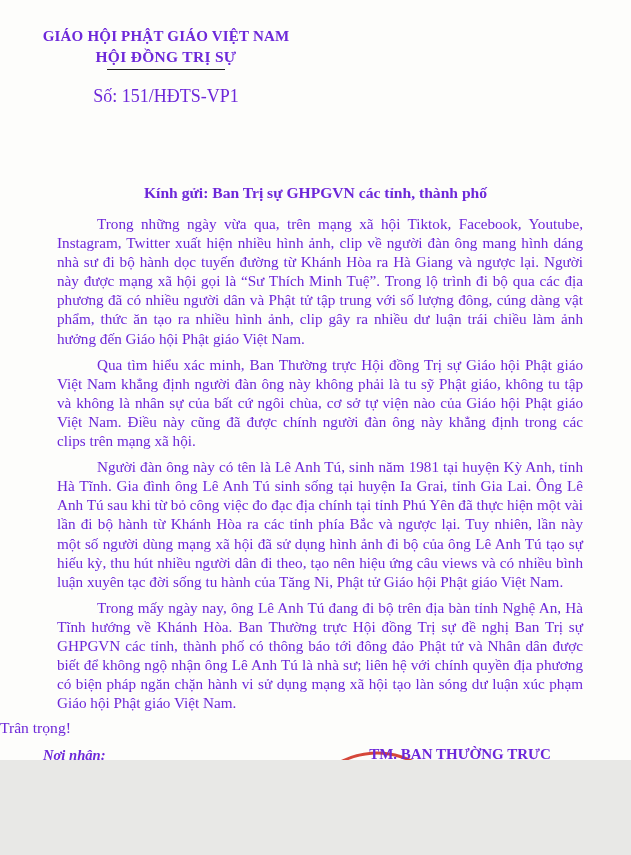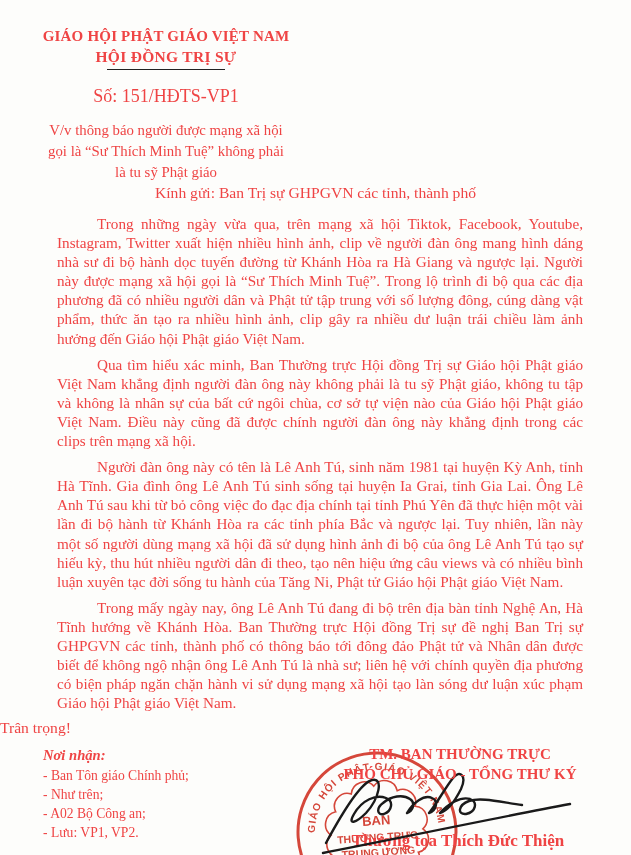--- a/index.html
+++ b/index.html
@@ -1,37 +1,37 @@
 <!DOCTYPE html>
 <html><head>
 <meta charset="utf-8">
 <style>
   html,body{margin:0;padding:0;background:#e8e8e6;}
   .page{
-    position:relative;width:631px;height:855px;margin:0 auto;
+    position:relative;width:631px;height:760px;margin:0 auto;
     background:#fdfdfb;overflow:hidden;
     font-family:"Liberation Serif","DejaVu Serif",serif;
-    color:#ef4444;
+    color:#6d28d9;
   }
   
   .header{position:relative;height:176px;}
   .h-left{position:absolute;left:40px;top:26px;width:252px;text-align:center;}
   .h-right{position:absolute;left:288px;top:24px;width:304px;text-align:center;}
   .org1{font-size:15px;font-weight:bold;line-height:20px;letter-spacing:.2px;}
   .org2{font-size:15.5px;font-weight:bold;line-height:21px;letter-spacing:.3px;}
   .rule{height:1.3px;background:#222;margin:2px auto 0;}
   .rule-left{width:118px;}
   .rule-right{width:222px;}
   .doc-number{margin-top:16px;font-size:18px;}
   .subject{margin:13px auto 0;width:238px;font-size:14.8px;line-height:21px;}
   .nat1{font-size:15.3px;font-weight:bold;line-height:21px;letter-spacing:.2px;}
   .nat2{font-size:16px;font-weight:bold;line-height:22px;}
   .place-date{margin-top:17px;font-size:15.5px;font-style:italic;}
   
-  .salutation{margin:6px 15px 10px;text-align:center;font-size:15.6px;line-height:22px;}
+  .salutation{margin:6px 15px 10px;text-align:center;font-size:15.6px;line-height:22px;font-weight:bold;}
   .body-text{padding:0 48px 0 57px;}
   .body-text p{
     margin:0 0 7px;text-align:justify;text-indent:40px;
     font-size:15.2px;line-height:19.1px;
   }
   .closing{margin:7px 0 0;font-size:15.6px;}
   
   .recipients{position:absolute;left:43px;top:746px;font-size:13.6px;line-height:19px;}
   .recipients-title{font-size:14.6px;font-weight:bold;font-style:italic;margin-bottom:1px;}
   .recipients ul{list-style:none;margin:0;padding:0;}
@@ -47,21 +47,20 @@
 <body>
 
 <div class="page">
 
   <div class="header">
     <div class="h-left">
       <div class="org1">GIÁO HỘI PHẬT GIÁO VIỆT NAM</div>
       <div class="org2">HỘI ĐỒNG TRỊ SỰ</div>
       <div class="rule rule-left"></div>
       <div class="doc-number">Số: 151/HĐTS-VP1</div>
-      <div class="subject">V/v thông báo người được mạng xã hội gọi là “Sư Thích Minh Tuệ” không phải là tu sỹ Phật giáo</div>
     </div>
   </div>
 
   <div class="salutation">Kính gửi: Ban Trị sự GHPGVN các tỉnh, thành phố</div>
 
   <div class="body-text">
     <p>Trong những ngày vừa qua, trên mạng xã hội Tiktok, Facebook, Youtube, Instagram, Twitter xuất hiện nhiều hình ảnh, clip về người đàn ông mang hình dáng nhà sư đi bộ hành dọc tuyến đường từ Khánh Hòa ra Hà Giang và ngược lại. Người này được mạng xã hội gọi là “Sư Thích Minh Tuệ”. Trong lộ trình đi bộ qua các địa phương đã có nhiều người dân và Phật tử tập trung với số lượng đông, cúng dàng vật phẩm, thức ăn tạo ra nhiều hình ảnh, clip gây ra nhiều dư luận trái chiều làm ảnh hưởng đến Giáo hội Phật giáo Việt Nam.</p>
     <p>Qua tìm hiểu xác minh, Ban Thường trực Hội đồng Trị sự Giáo hội Phật giáo Việt Nam khẳng định người đàn ông này không phải là tu sỹ Phật giáo, không tu tập và không là nhân sự của bất cứ ngôi chùa, cơ sở tự viện nào của Giáo hội Phật giáo Việt Nam. Điều này cũng đã được chính người đàn ông này khẳng định trong các clips trên mạng xã hội.</p>
     <p>Người đàn ông này có tên là Lê Anh Tú, sinh năm 1981 tại huyện Kỳ Anh, tỉnh Hà Tĩnh. Gia đình ông Lê Anh Tú sinh sống tại huyện Ia Grai, tỉnh Gia Lai. Ông Lê Anh Tú sau khi từ bỏ công việc đo đạc địa chính tại tỉnh Phú Yên đã thực hiện một vài lần đi bộ hành từ Khánh Hòa ra các tỉnh phía Bắc và ngược lại. Tuy nhiên, lần này một số người dùng mạng xã hội đã sử dụng hình ảnh đi bộ của ông Lê Anh Tú tạo sự hiếu kỳ, thu hút nhiều người dân đi theo, tạo nên hiệu ứng câu views và có nhiều bình luận xuyên tạc đời sống tu hành của Tăng Ni, Phật tử Giáo hội Phật giáo Việt Nam.</p>
     <p>Trong mấy ngày nay, ông Lê Anh Tú đang đi bộ trên địa bàn tỉnh Nghệ An, Hà Tĩnh hướng về Khánh Hòa. Ban Thường trực Hội đồng Trị sự đề nghị Ban Trị sự GHPGVN các tỉnh, thành phố có thông báo tới đông đảo Phật tử và Nhân dân được biết để không ngộ nhận ông Lê Anh Tú là nhà sư; liên hệ với chính quyền địa phương có biện pháp ngăn chặn hành vi sử dụng mạng xã hội tạo làn sóng dư luận xúc phạm Giáo hội Phật giáo Việt Nam.</p>

